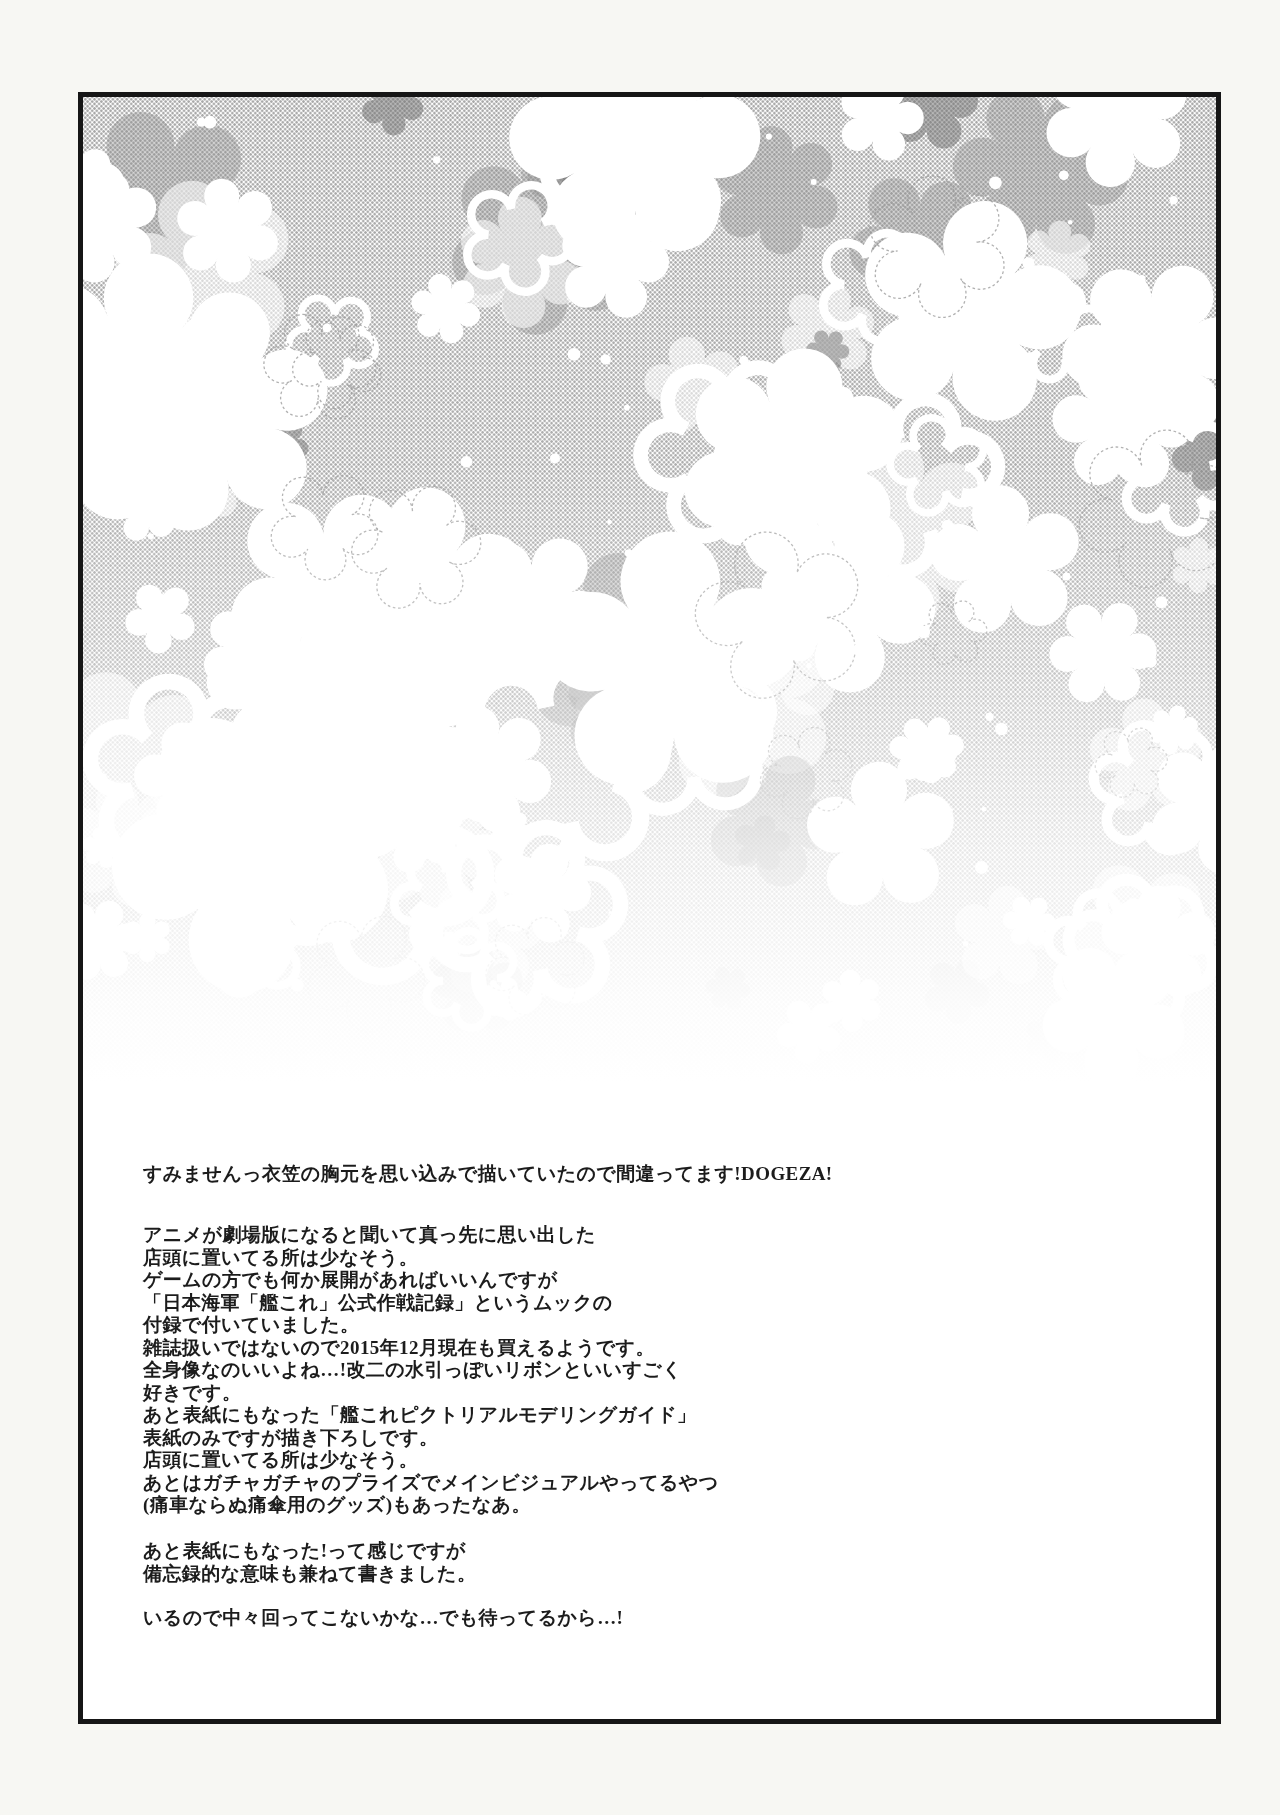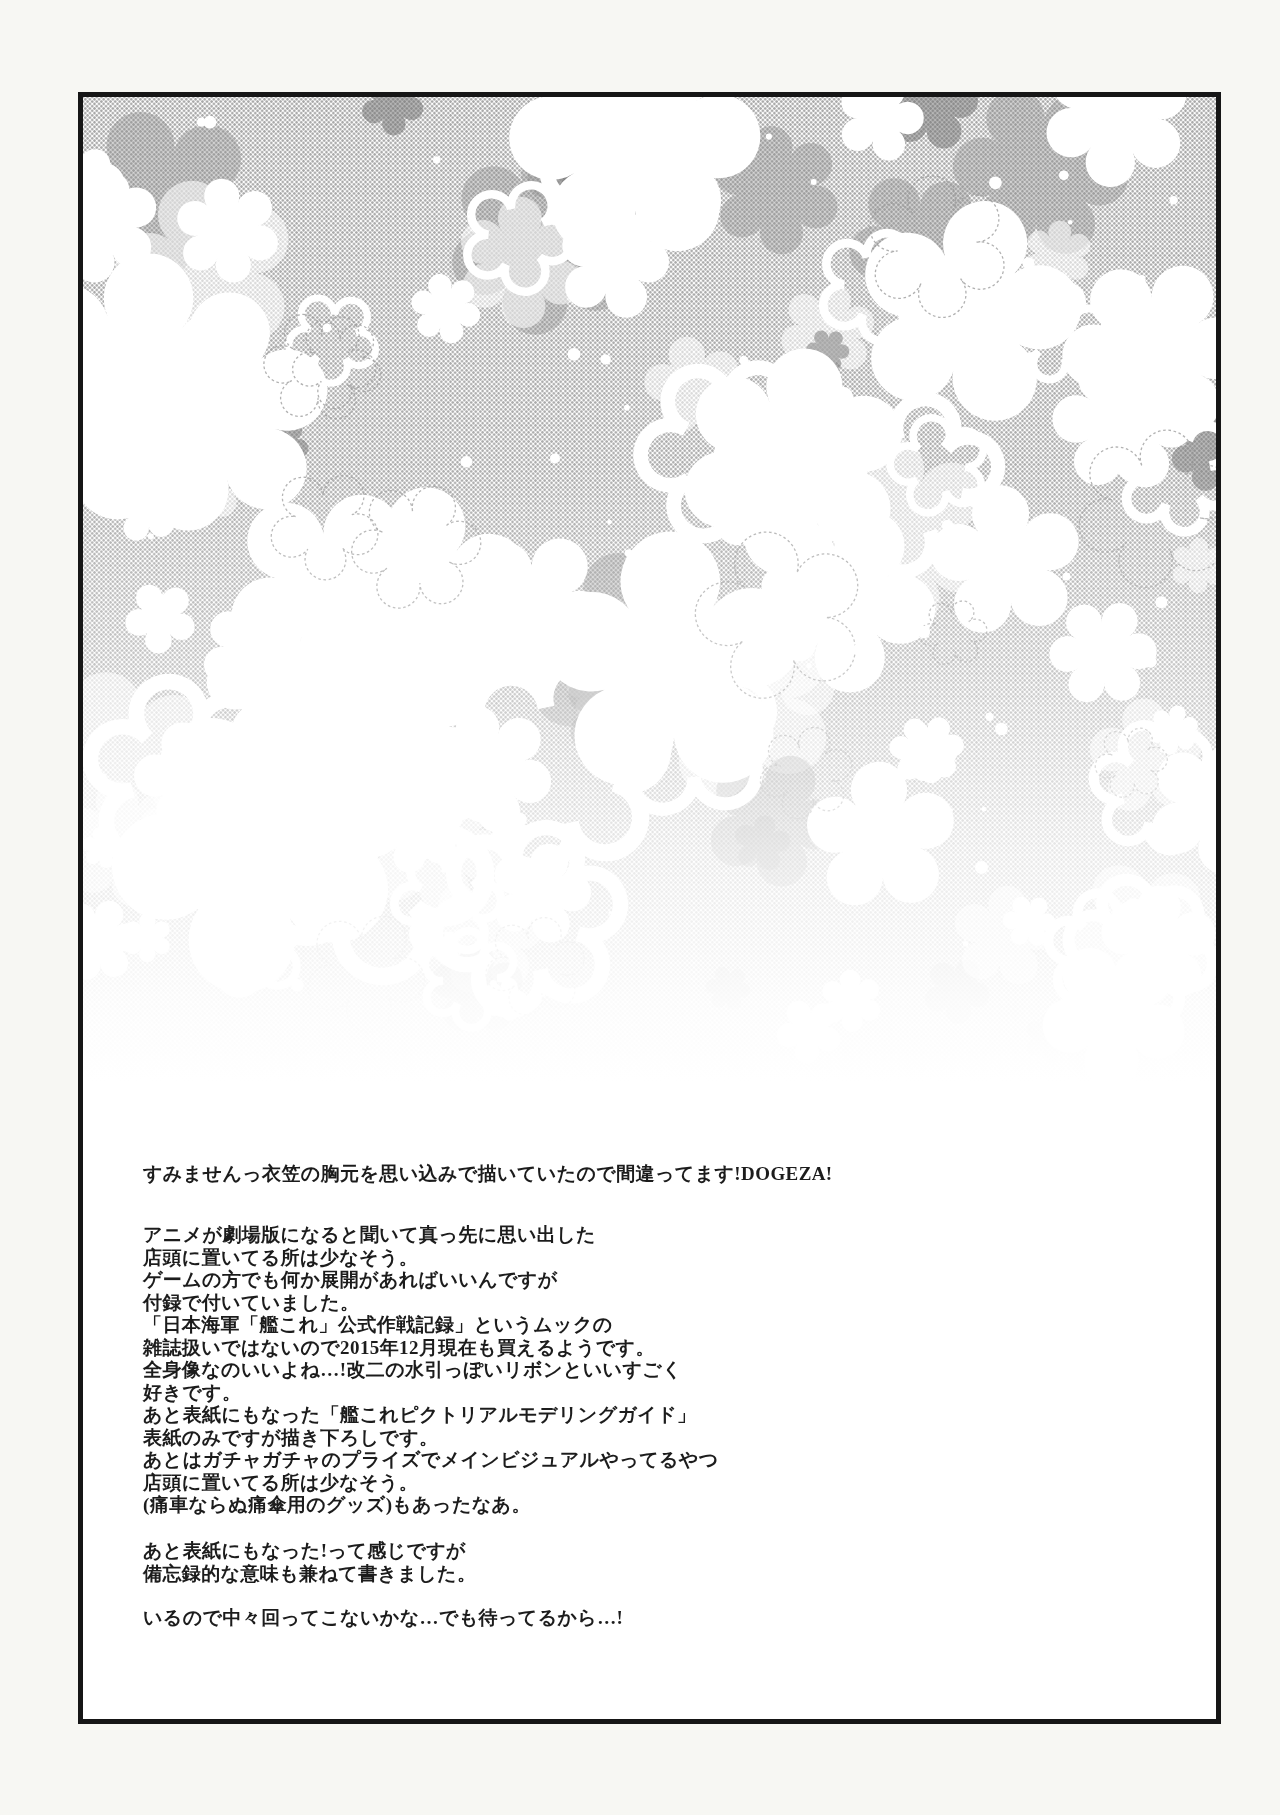--- a/index.html
+++ b/index.html
@@ -284,29 +284,29 @@
       <div class="pattern-fade"></div>
     </div>
     <div class="afterword" id="afterword">
         <div class="para" style="top: 1066px;">
           <div class="line">すみませんっ衣笠の胸元を思い込みで描いていたので間違ってます!DOGEZA!</div>
         </div>
         <div class="para" style="top: 1127px;">
           <div class="line">アニメが劇場版になると聞いて真っ先に思い出した</div>
           <div class="line">店頭に置いてる所は少なそう。</div>
           <div class="line">ゲームの方でも何か展開があればいいんですが</div>
+          <div class="line">「日本海軍「艦これ」公式作戦記録」というムックの</div>
           <div class="line">付録で付いていました。</div>
-          <div class="line">「日本海軍「艦これ」公式作戦記録」というムックの</div>
           <div class="line">雑誌扱いではないので2015年12月現在も買えるようです。</div>
           <div class="line">全身像なのいいよね…!改二の水引っぽいリボンといいすごく</div>
           <div class="line">好きです。</div>
           <div class="line">あと表紙にもなった「艦これピクトリアルモデリングガイド」</div>
           <div class="line">表紙のみですが描き下ろしです。</div>
+          <div class="line">店頭に置いてる所は少なそう。</div>
           <div class="line">あとはガチャガチャのプライズでメインビジュアルやってるやつ</div>
-          <div class="line">店頭に置いてる所は少なそう。</div>
           <div class="line">(痛車ならぬ痛傘用のグッズ)もあったなあ。</div>
         </div>
         <div class="para" style="top: 1443px;">
           <div class="line">あと表紙にもなった!って感じですが</div>
           <div class="line">備忘録的な意味も兼ねて書きました。</div>
         </div>
         <div class="para" style="top: 1510px;">
           <div class="line">いるので中々回ってこないかな…でも待ってるから…!</div>
         </div>
       </div>

